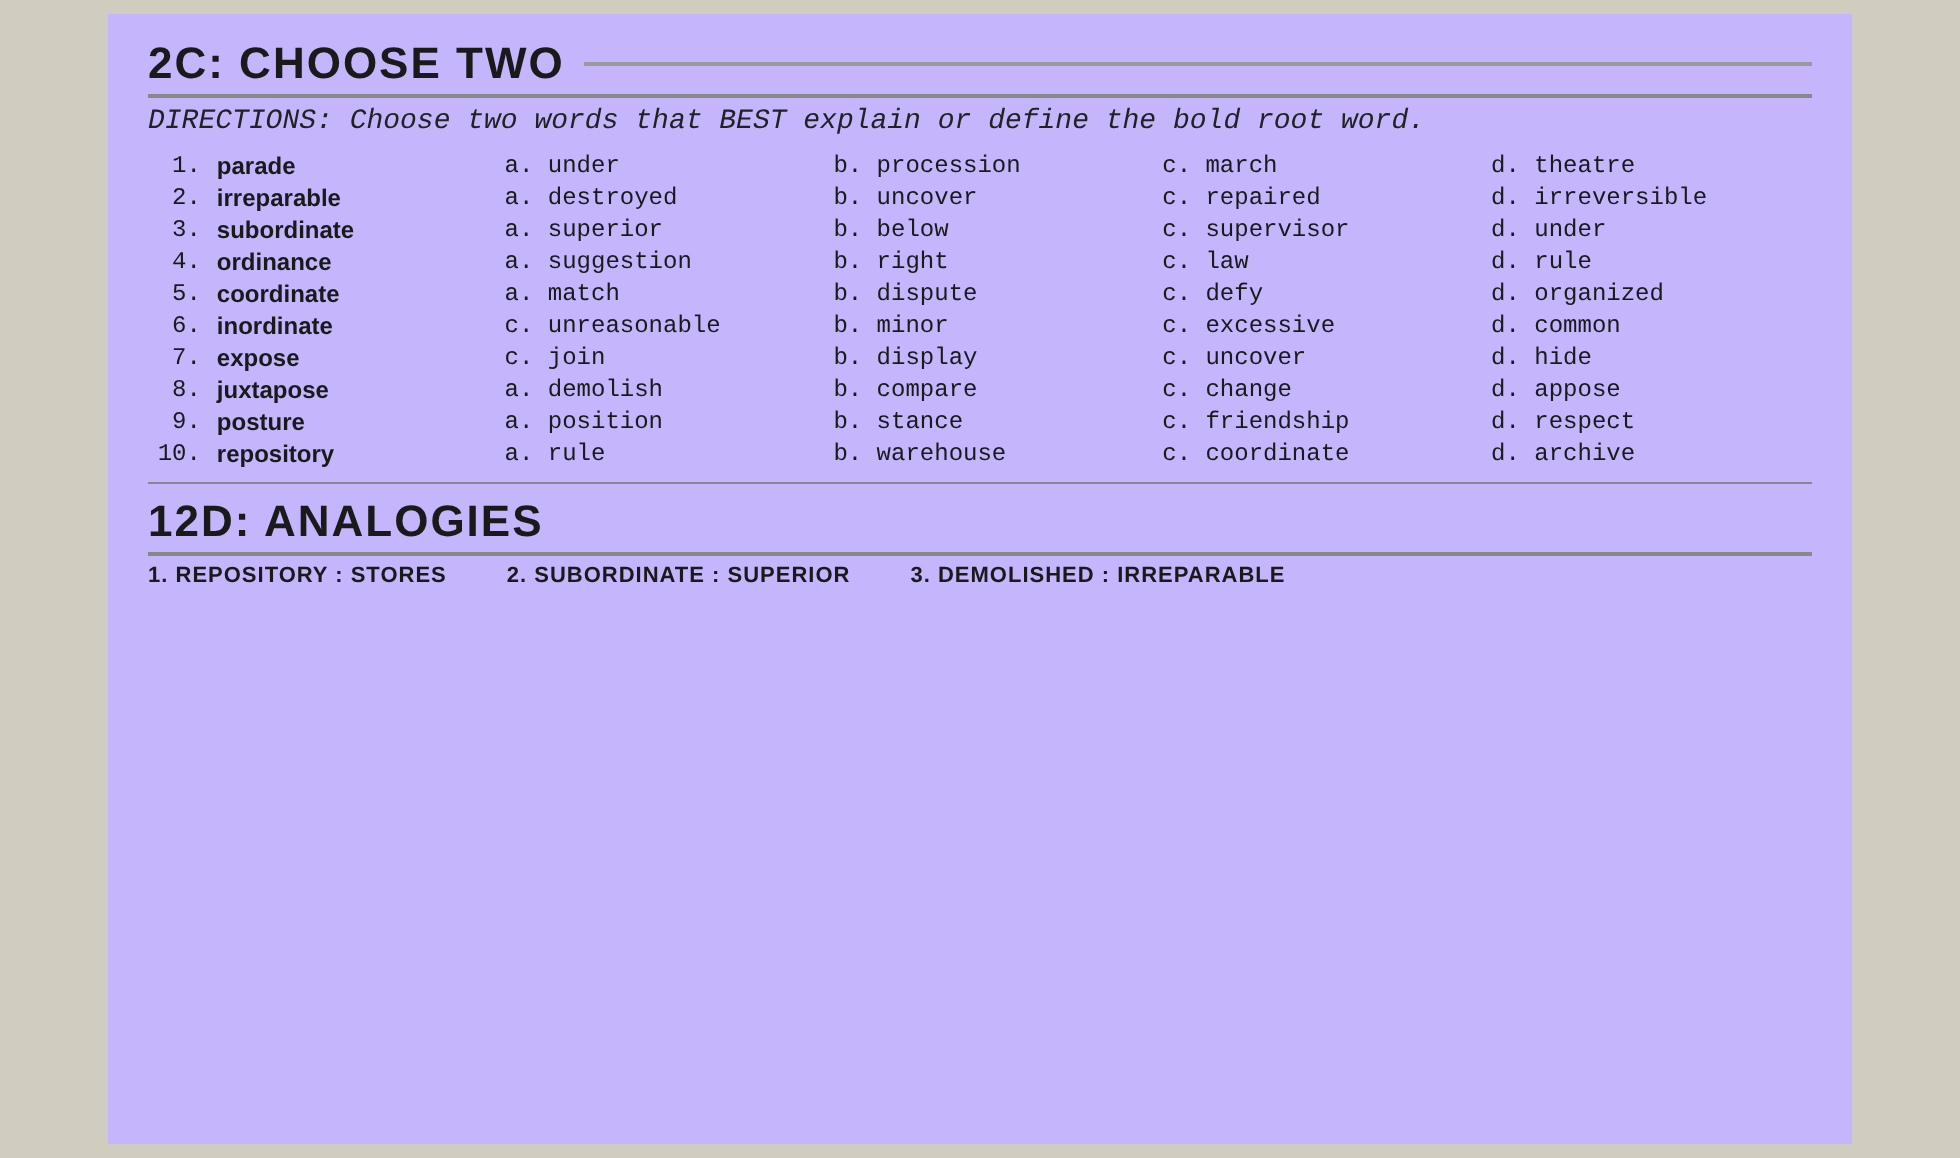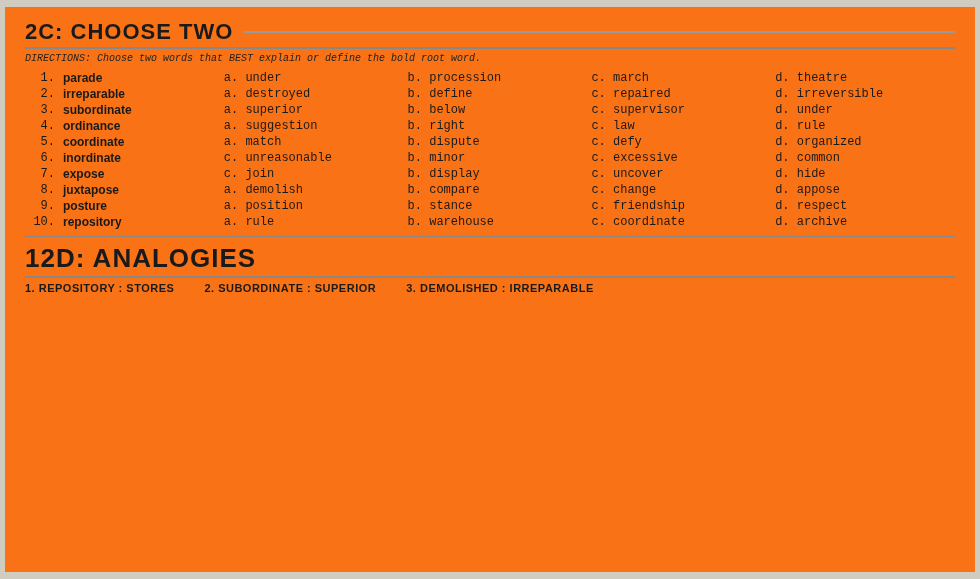--- a/index.html
+++ b/index.html
@@ -5,23 +5,23 @@
     * { margin: 0; padding: 0; box-sizing: border-box; }
     body {
       width: 980px;
       height: 579px;
       background: #d0ccc0;
       font-family: 'Courier New', Courier, monospace;
       overflow: hidden;
       position: relative;
     }
     .page {
-      width: 970px;
+      width: 872px;
       height: 565px;
-      background: #f97316;
+      background: #c4b5fd;
       margin: 7px auto;
       padding: 12px 20px;
       position: relative;
     }
     .section-title {
       font-size: 22px;
       font-weight: 900;
       font-family: Arial Black, Arial, sans-serif;
       letter-spacing: 1px;
       color: #1a1a1a;
@@ -34,21 +34,21 @@
     .section-title span.title-text {
       margin-right: 10px;
     }
     .section-title .title-line {
       flex: 1;
       height: 2px;
       background: #999;
       display: inline-block;
     }
     .directions {
-      font-size: 10px;
+      font-size: 14px;
       font-style: italic;
       color: #222;
       margin-bottom: 6px;
       font-family: 'Courier New', Courier, monospace;
     }
     .questions-table {
       width: 100%;
       border-collapse: collapse;
     }
     .questions-table tr td {
@@ -73,21 +73,21 @@
     .q-a { width: 160px; }
     .q-b { width: 160px; }
     .q-c { width: 160px; }
     .q-d { width: 160px; }
     .divider {
       border: none;
       border-top: 1px solid #888;
       margin: 6px 0;
     }
     .section2-title {
-      font-size: 26px;
+      font-size: 22px;
       font-weight: 900;
       font-family: Arial Black, Arial, sans-serif;
       letter-spacing: 1px;
       color: #1a1a1a;
       border-bottom: 2px solid #888;
       padding-bottom: 2px;
       margin-bottom: 4px;
       display: flex;
       align-items: center;
     }
@@ -126,21 +126,21 @@
     <td class="q-word">parade</td>
     <td class="q-a">a. under</td>
     <td class="q-b">b. procession</td>
     <td class="q-c">c. march</td>
     <td class="q-d">d. theatre</td>
   </tr>
         <tr>
     <td class="q-num">2.</td>
     <td class="q-word">irreparable</td>
     <td class="q-a">a. destroyed</td>
-    <td class="q-b">b. define</td>
+    <td class="q-b">b. uncover</td>
     <td class="q-c">c. repaired</td>
     <td class="q-d">d. irreversible</td>
   </tr>
         <tr>
     <td class="q-num">3.</td>
     <td class="q-word">subordinate</td>
     <td class="q-a">a. superior</td>
     <td class="q-b">b. below</td>
     <td class="q-c">c. supervisor</td>
     <td class="q-d">d. under</td>

